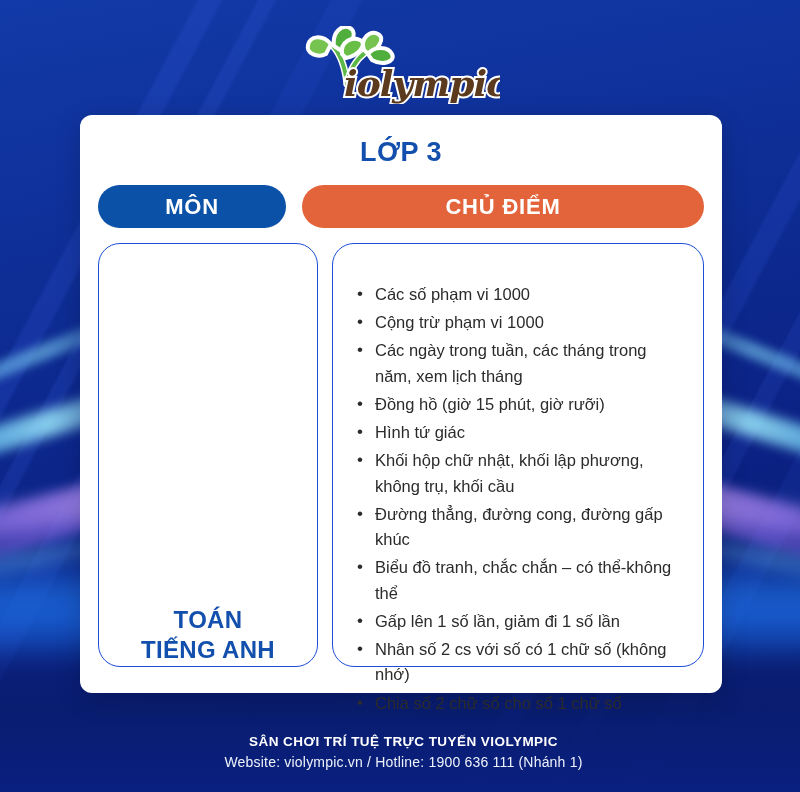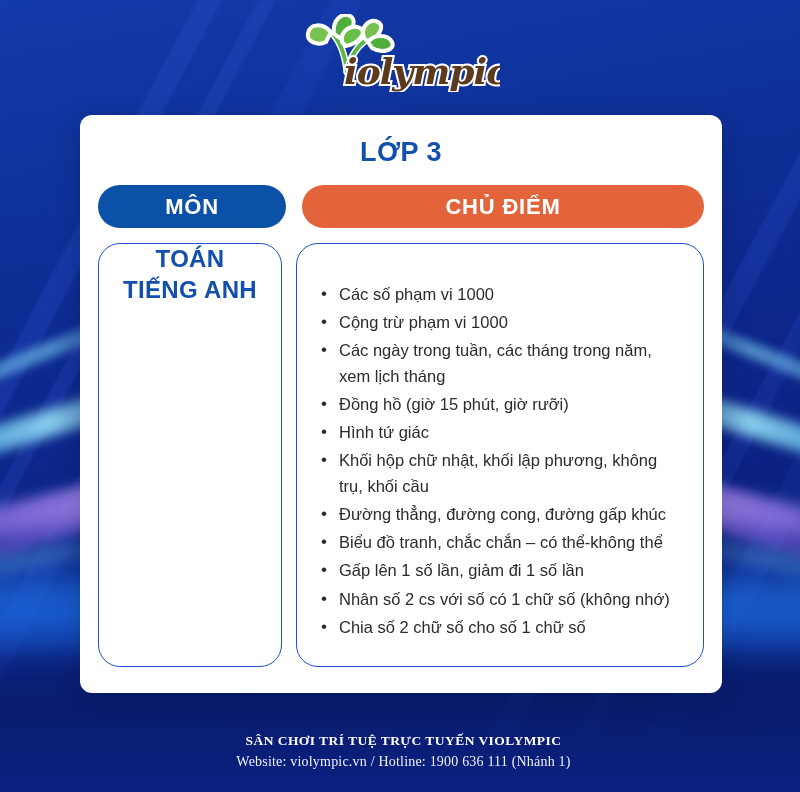--- a/index.html
+++ b/index.html
@@ -157,21 +157,21 @@
   .bottom-fade {
     position: absolute;
     left: 0; right: 0; bottom: 0;
     height: 150px;
     background: linear-gradient(180deg, rgba(8,25,105,0) 0%, rgba(9,28,110,.85) 45%, #0a2080 100%);
   }
 
   
   .logo-wrap {
     position: absolute;
-    top: 14px;
+    top: 26px;
     left: 0; right: 0;
     height: 78px;
     display: flex;
     align-items: flex-start;
     justify-content: center;
   }
   .logo-svg { display: block; }
 
   
   .card {
@@ -228,23 +228,23 @@
     padding: 15px 18px 0 18px;
   }
   .box {
     border: 1px solid #1d4ed8;
     border-radius: 22px;
     background: #fff;
     height: 424px;
     box-sizing: border-box;
   }
   .box-subject {
-    width: 184px;
-    display: flex;
-    align-items: flex-start;
+    width: 220px;
+    display: flex;
+    align-items: flex-end;
     justify-content: center;
   }
   .subject-text {
     color: #1350ad;
     font-size: 24px;
     font-weight: bold;
     line-height: 1.28;
     text-align: center;
     letter-spacing: .3px;
   }
@@ -274,21 +274,20 @@
     color: #2b2b2b;
   }
 
   
   .footer {
     position: absolute;
     left: 7px; right: 0;
     bottom: 22px;
     text-align: center;
     color: #ffffff;
-    font-family: Liberation Serif, serif;
   }
   .footer-line1 {
     font-size: 13.5px;
     font-weight: bold;
     letter-spacing: .45px;
     margin-bottom: 5px;
   }
   .footer-line2 {
     font-size: 14px;
     letter-spacing: .2px;

